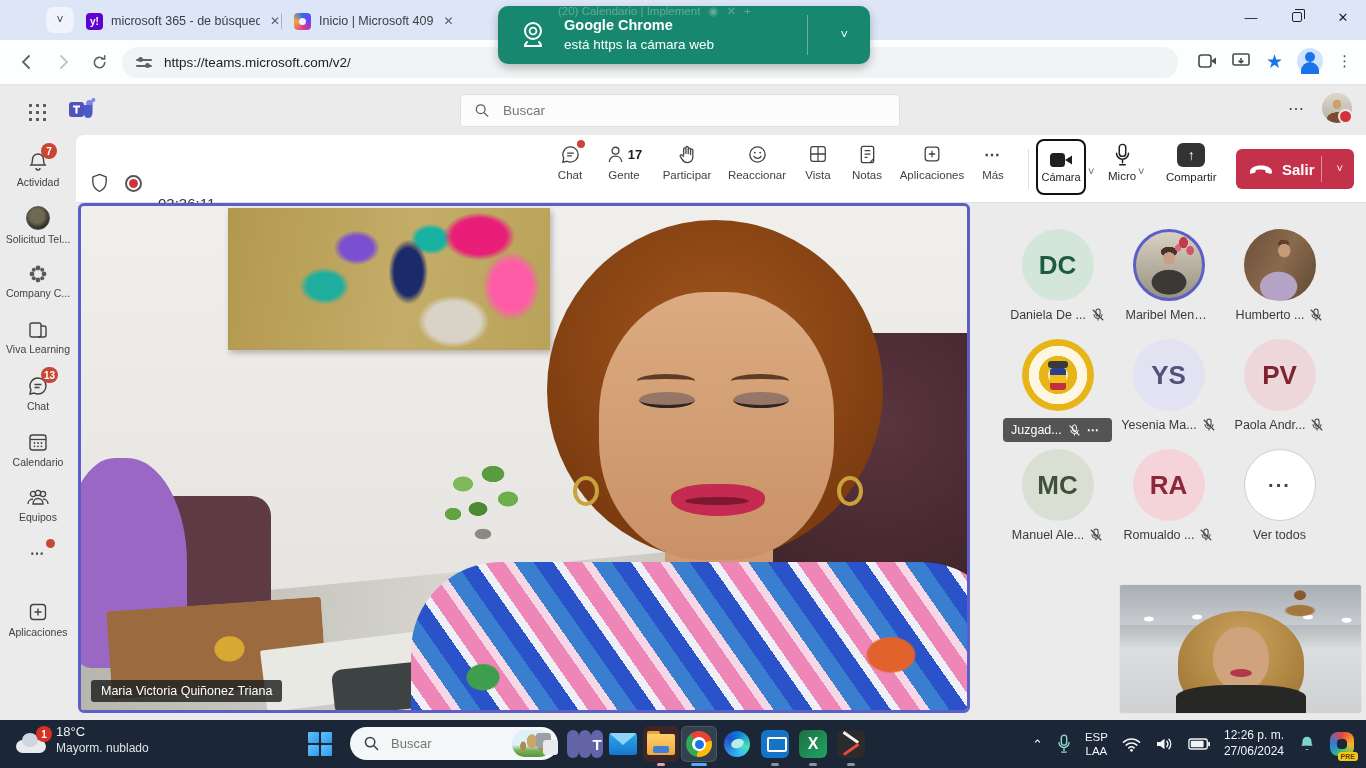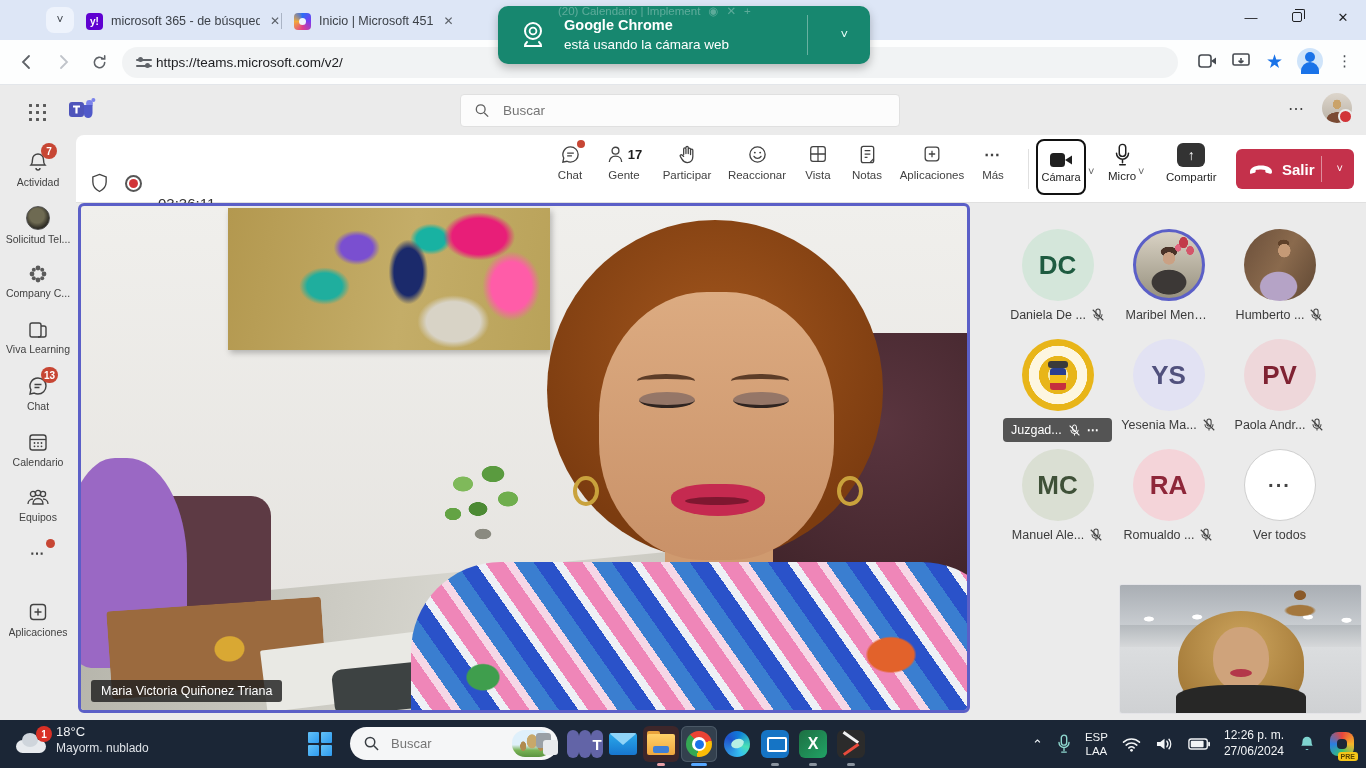--- a/index.html
+++ b/index.html
@@ -19,21 +19,21 @@
   .tab .tlabel{max-width:150px;white-space:nowrap;overflow:hidden;}
   .tab .tclose{color:#5b6068;font-size:12px;padding:0 2px;}
   .tab-divider{position:absolute;left:281px;top:13px;width:1px;height:16px;background:#aab4c5;}
   .winctl{position:absolute;top:0;height:34px;width:46px;display:flex;align-items:center;justify-content:center;color:#202124;font-size:13px;}
   .winctl .restore{width:10px;height:10px;border:1.4px solid #202124;border-radius:2px;position:relative;}
   .winctl .restore::before{content:"";position:absolute;left:2px;top:-4px;width:9px;height:9px;border-top:1.4px solid #202124;border-right:1.4px solid #202124;border-radius:0 2px 0 0;}
 
   .btoolbar{position:absolute;left:0;top:40px;width:1366px;height:45px;background:#fdfefe;border-bottom:1px solid #e3e6ea;}
   .nav-ic{position:absolute;top:11px;width:22px;height:22px;color:#5f6368;font-size:17px;display:flex;align-items:center;justify-content:center;}
   .omnibox{position:absolute;left:122px;top:7px;width:1056px;height:31px;border-radius:16px;background:#f1f3f4;
-    display:flex;align-items:center;padding:0 14px;gap:4px;}
+    display:flex;align-items:center;padding:0 14px;gap:12px;}
   .omnibox .url{font-size:13.5px;color:#202124;}
   .tune{width:16px;height:16px;position:relative;}
   .tune::before,.tune::after{content:"";position:absolute;left:0;width:16px;height:2px;background:#5f6368;border-radius:2px;}
   .tune::before{top:4px;} .tune::after{top:10px;}
   .tune i{position:absolute;width:5px;height:5px;border-radius:50%;background:#5f6368;}
   .tune i.a{left:2px;top:2.5px;} .tune i.b{left:9px;top:8.5px;}
   .b-right{position:absolute;top:8px;display:flex;align-items:center;gap:14px;right:14px;}
   .star{color:#1a73e8;font-size:19px;}
   .b-avatar{width:26px;height:26px;border-radius:50%;background:#cfe4fa;position:relative;}
   .b-avatar::before{content:"";position:absolute;left:8px;top:4px;width:10px;height:10px;border-radius:50%;background:#1a73e8;}
@@ -292,21 +292,21 @@
   <div class="tab-chevron">˅</div>
 
   <div class="tab" style="left:86px;width:196px;">
     <span class="fav fav-yahoo">y!</span>
     <span class="tlabel">microsoft 365 - de búsqueda</span>
     <span class="tclose">✕</span>
   </div>
   <div class="tab-divider"></div>
   <div class="tab" style="left:294px;width:200px;">
     <span class="fav fav-m365"></span>
-    <span class="tlabel">Inicio | Microsoft 451</span>
+    <span class="tlabel">Inicio | Microsoft 409</span>
     <span class="tclose">✕</span>
   </div>
 
   <div class="winctl" style="right:92px;">—</div>
   <div class="winctl" style="right:46px;">
       <span class="restore"></span>
     </div>
   <div class="winctl" style="right:0;">✕</div>
 </div>
 
@@ -355,21 +355,21 @@
       <span>✕</span>
       <span>+</span>
   </div>
   <svg class="ncam" viewBox="0 0 34 34">
     <circle cx="17" cy="13" r="8" fill="none" stroke="#fff" stroke-width="2"></circle>
     <circle cx="17" cy="13" r="3.4" fill="none" stroke="#fff" stroke-width="1.8"></circle>
     <path d="M11 24c-2 2-2 4-2 4h16s0-2-2-4" fill="none" stroke="#fff" stroke-width="2" stroke-linecap="round"></path>
   </svg>
   <div class="ntexts">
     <div class="nt1">Google Chrome</div>
-    <div class="nt2">está usando la cámara web</div>
+    <div class="nt2">está https la cámara web</div>
   </div>
   <div class="ndiv"></div>
   <div class="nchev">˅</div>
 </div>
 
 <div class="teams">
 
   <div class="t-header">
     <div class="waffle"></div>
     <div class="t-logo">

